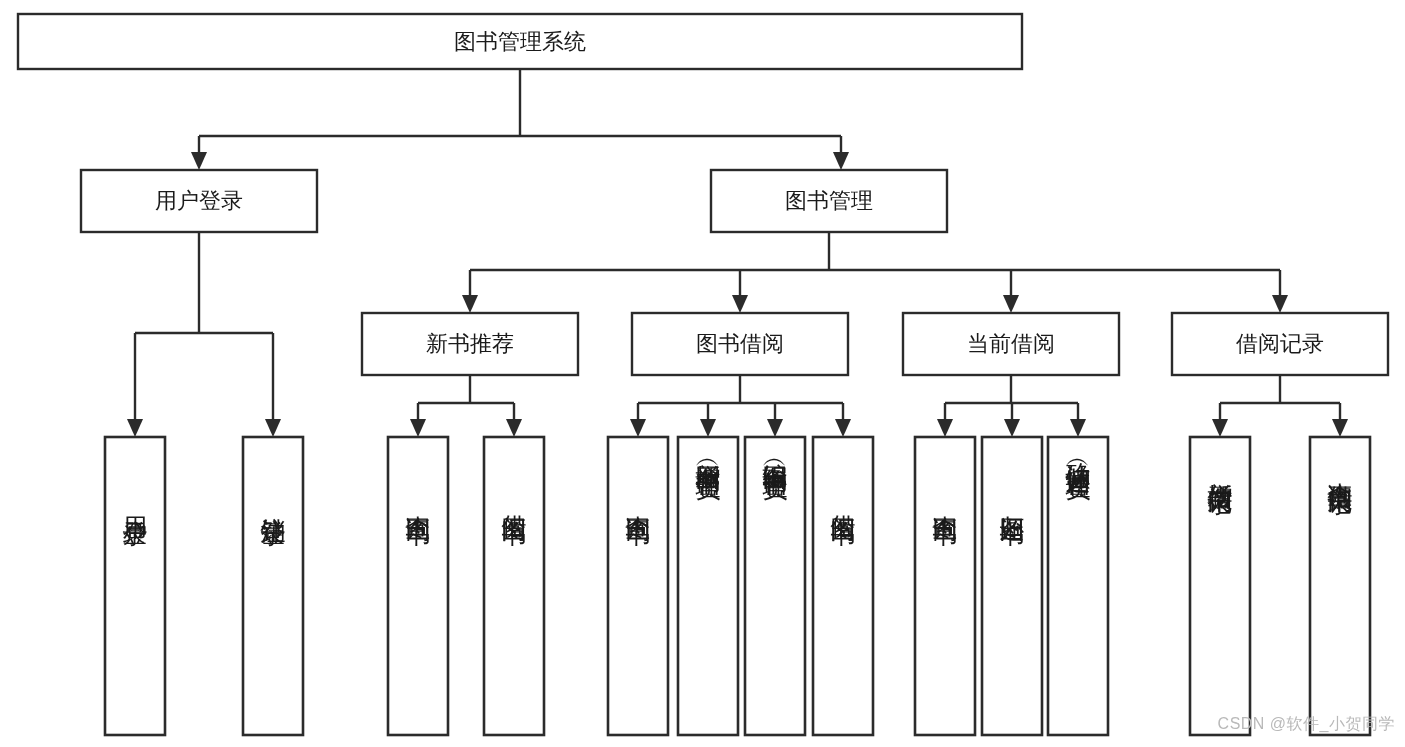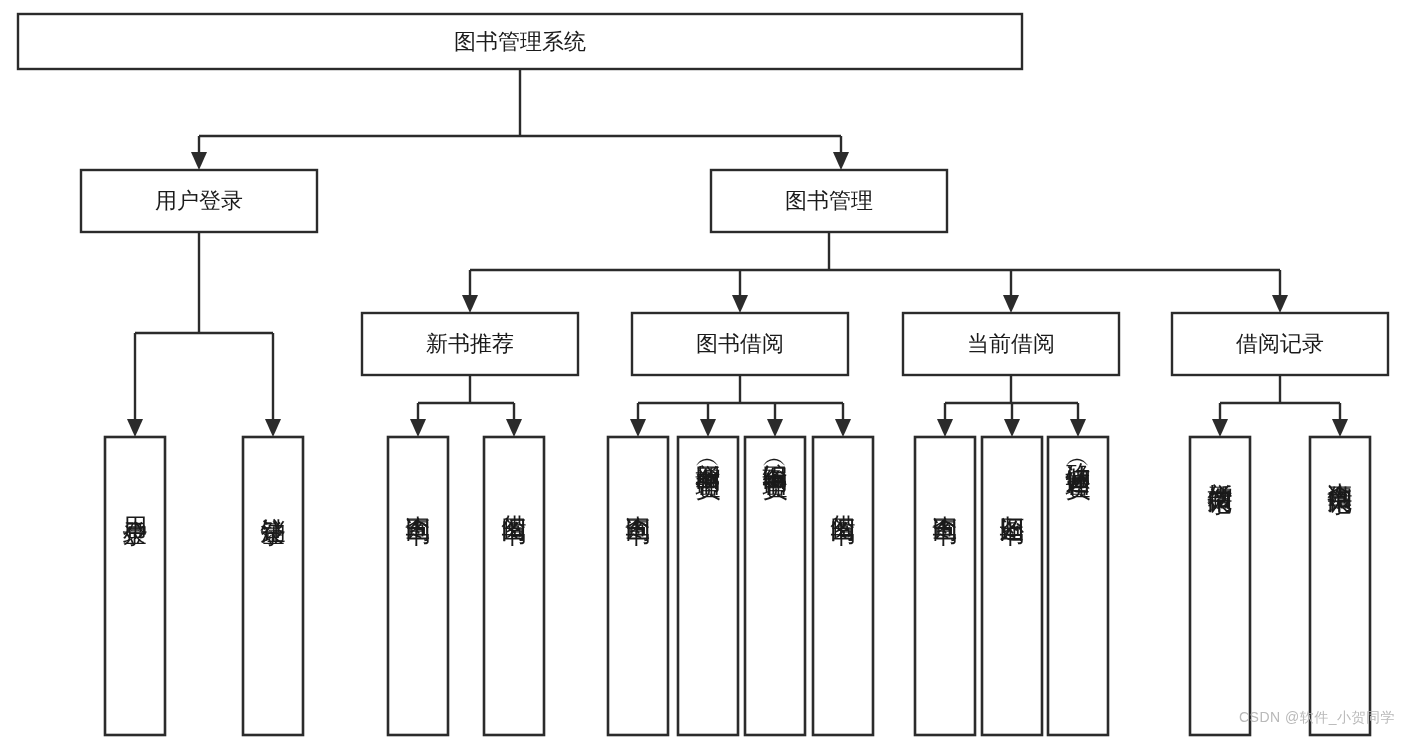--- a/index.html
+++ b/index.html
@@ -64,23 +64,23 @@
     font-family: "Liberation Sans", "DejaVu Sans", sans-serif;
     font-size: 25px;
     line-height: 1;
     letter-spacing: 2px;
     color: #1a1a1a;
     white-space: nowrap;
   }
   .watermark {
     position: absolute;
     right: 10px;
-    bottom: 20px;
-    font-family: "Liberation Sans", "DejaVu Sans", sans-serif;
-    font-size: 14px;
+    bottom: 12px;
+    font-family: "Liberation Sans", "DejaVu Sans", sans-serif;
+    font-size: 16px;
     color: #b9b9b9;
     letter-spacing: 0.5px;
     white-space: nowrap;
   }
 </style>
 </head>
 <body>
 
 <div id="diagram-root">
 

